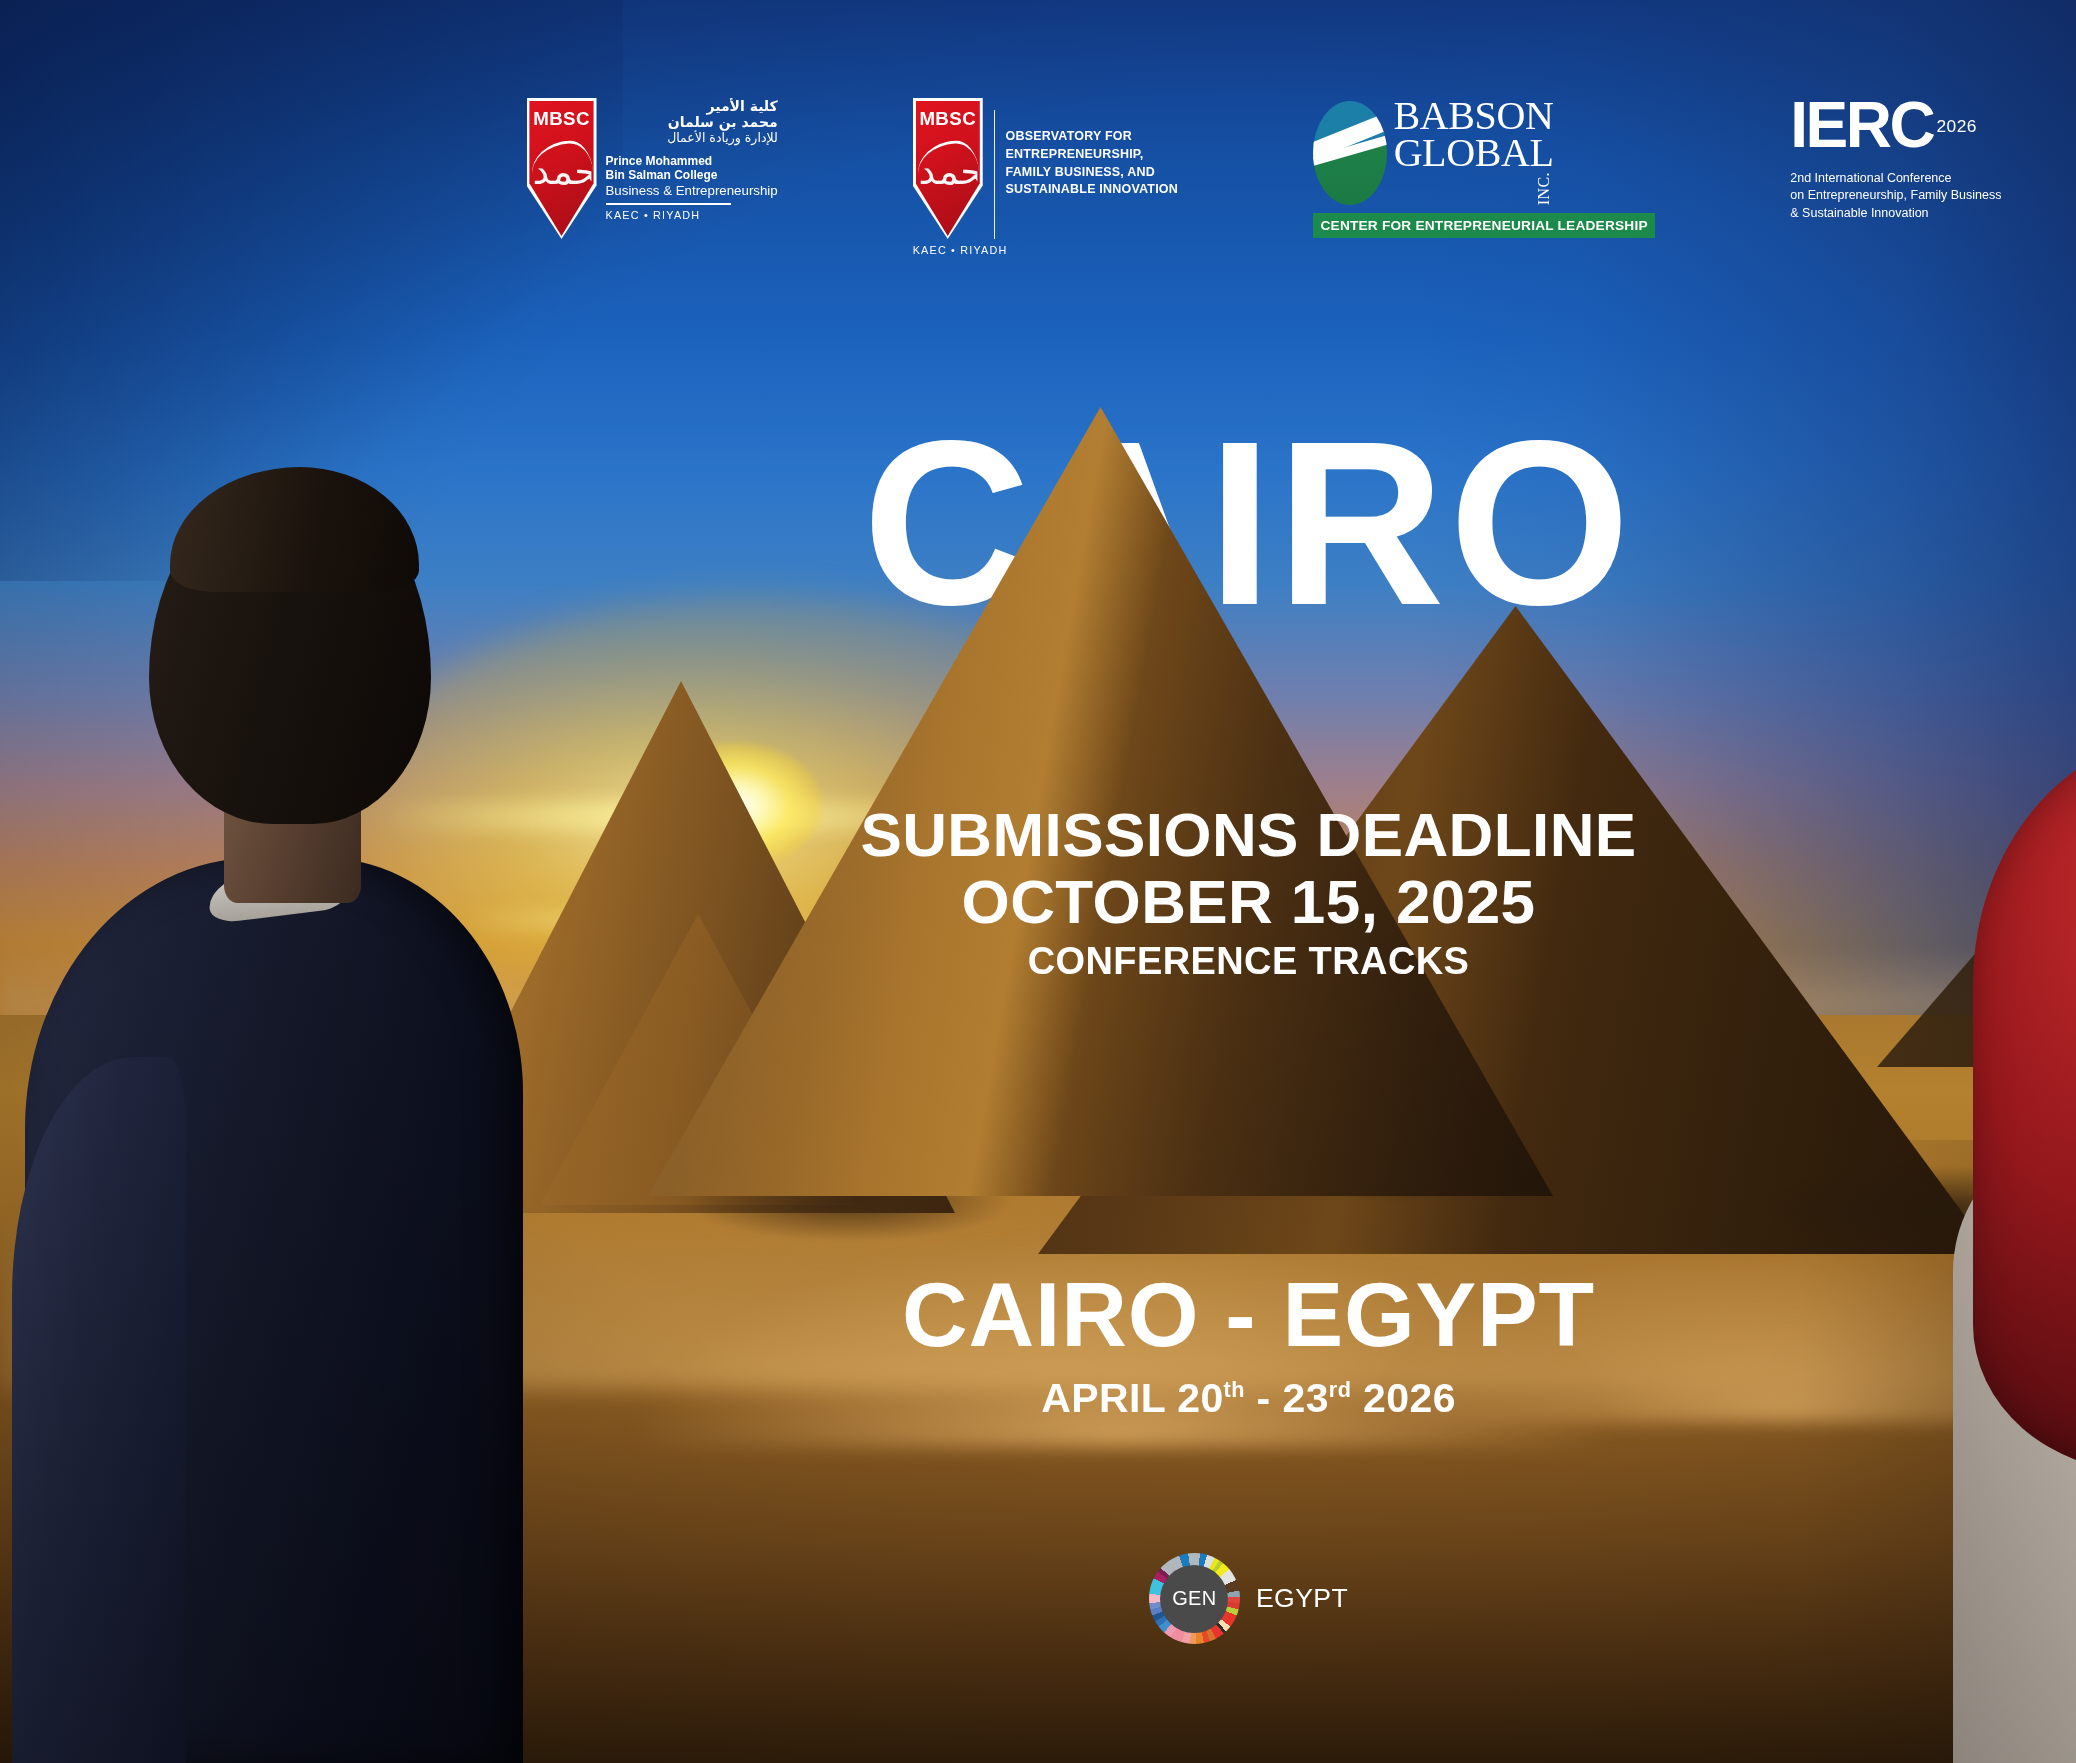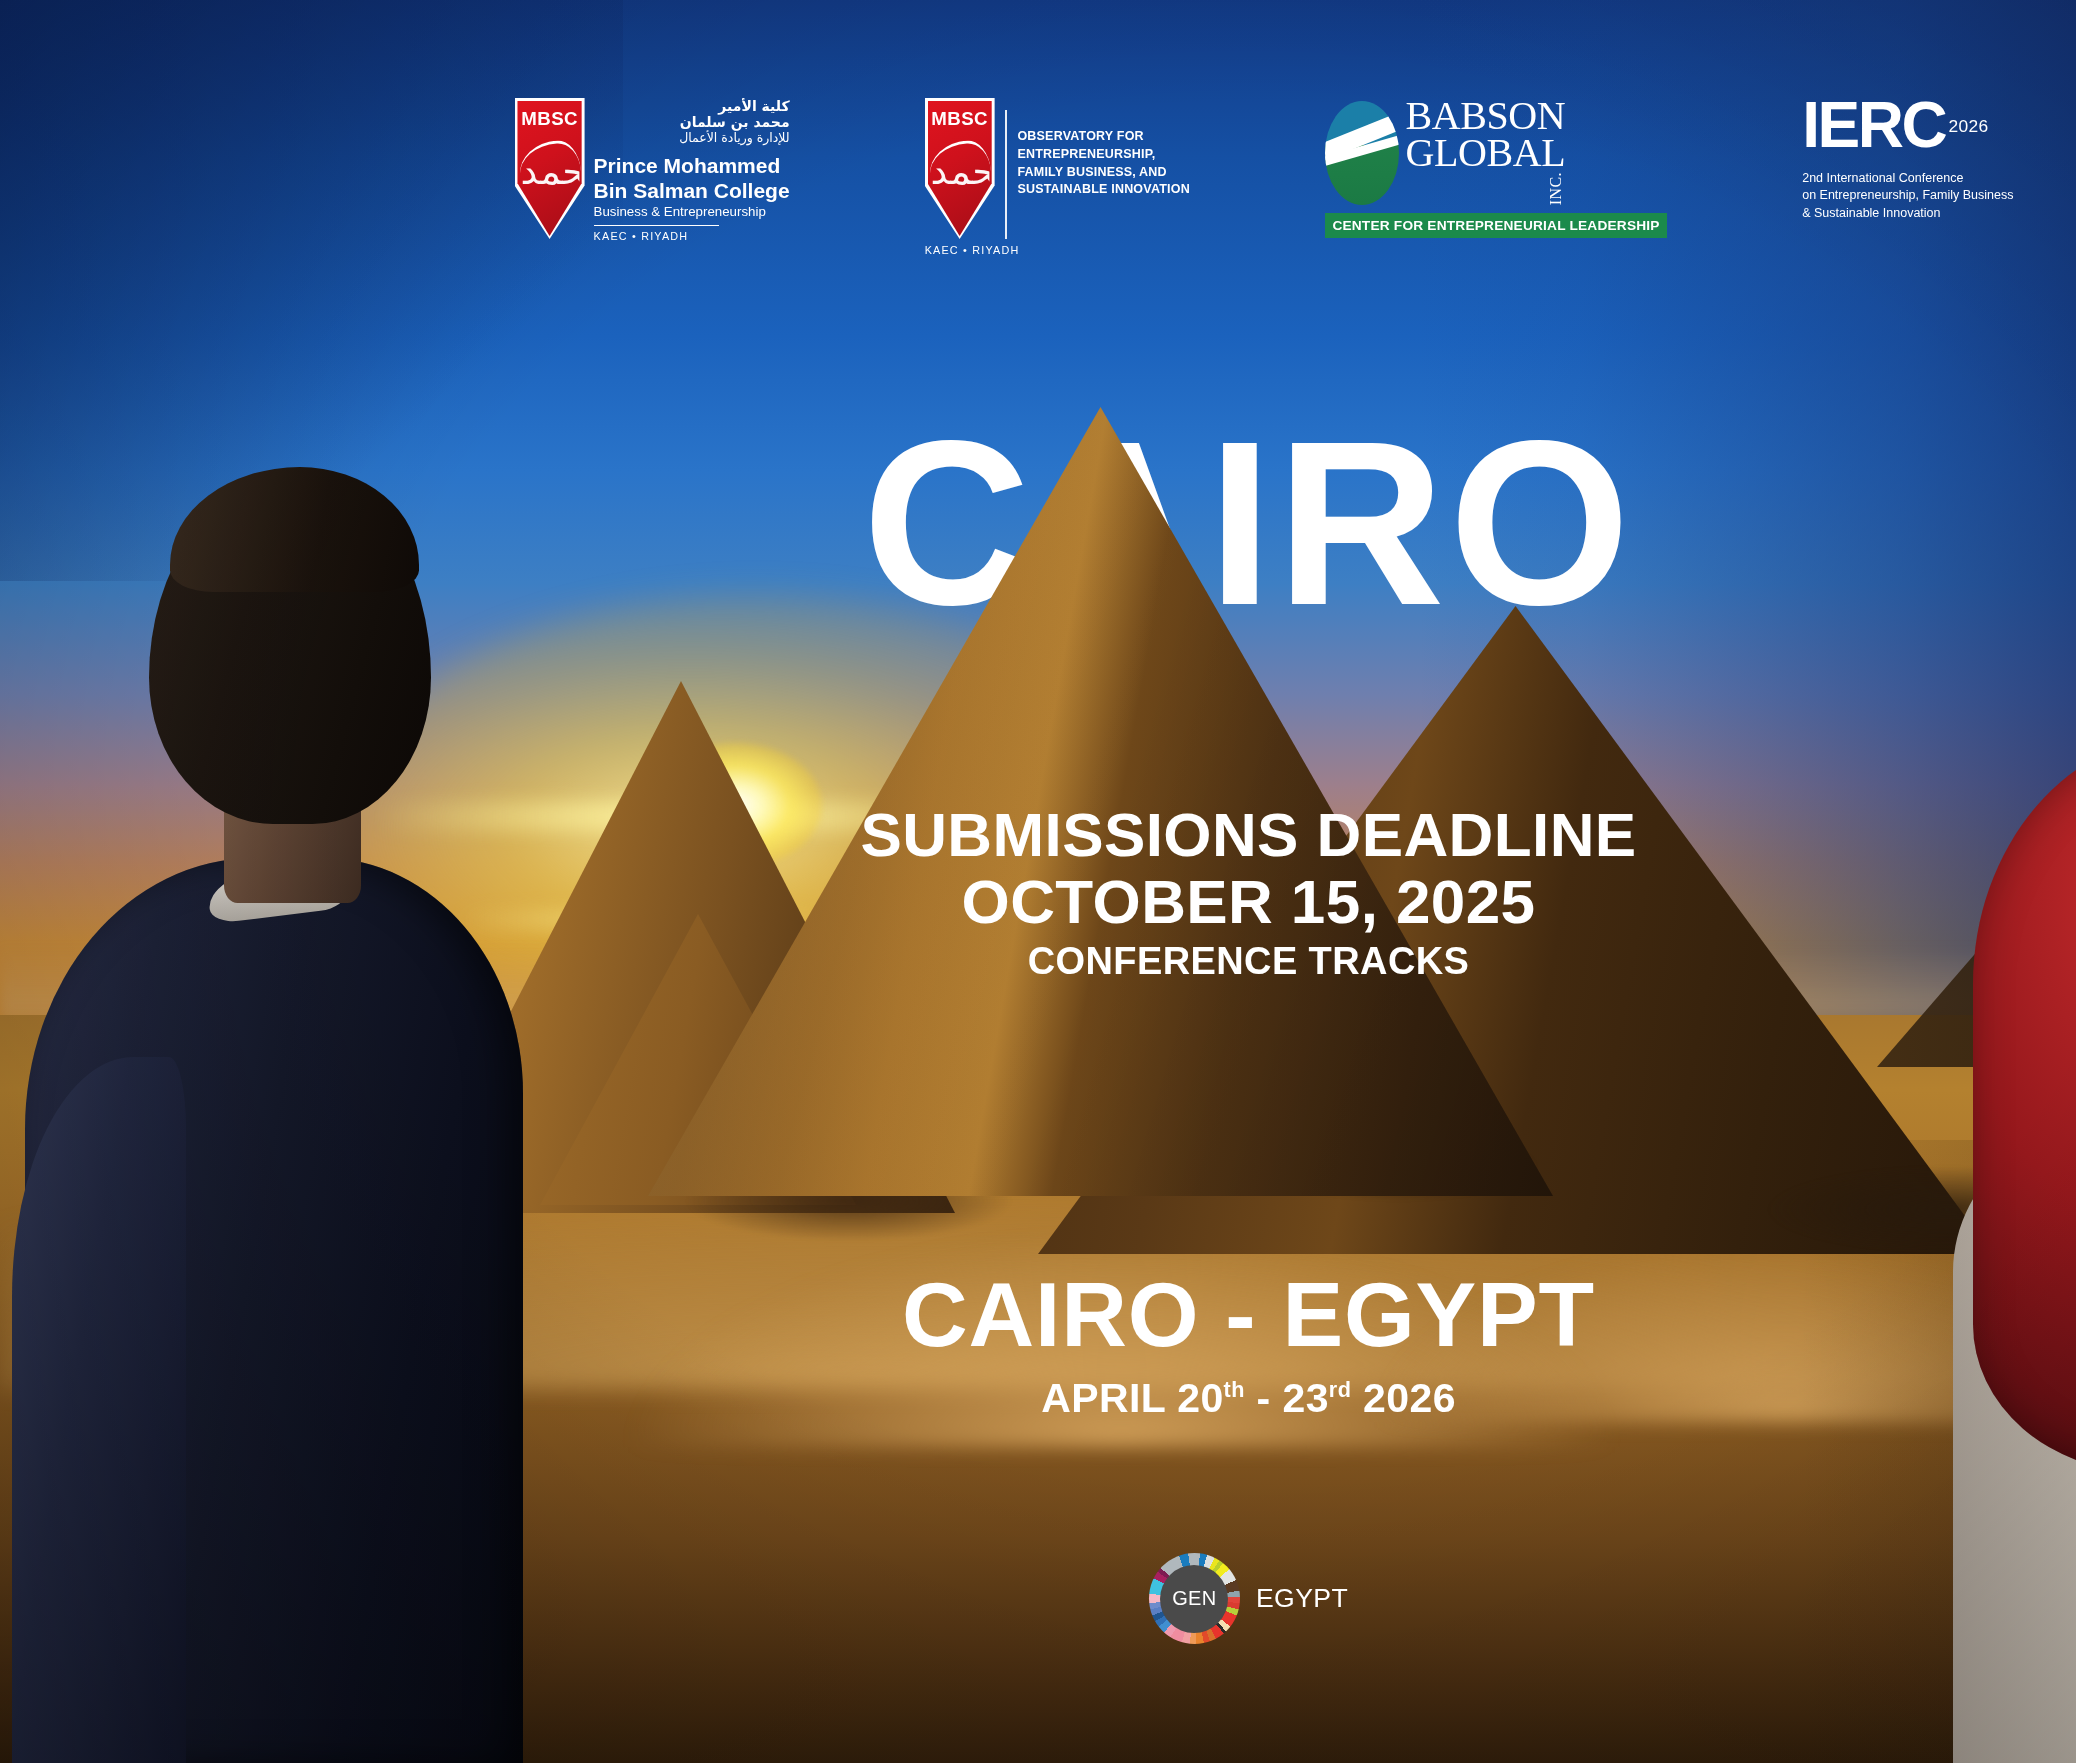--- a/index.html
+++ b/index.html
@@ -346,21 +346,21 @@
   .lt-ar1 {
     font-size: 14px; font-weight: bold; direction: rtl;
     font-family: "DejaVu Sans", sans-serif; line-height: 1.15;
     letter-spacing: 0;
   }
   .lt-ar2 {
     font-size: 12.5px; direction: rtl;
     font-family: "DejaVu Sans", sans-serif; line-height: 1.2;
     margin-bottom: 9px;
   }
-  .lt-en1 { font-size: 21px; font-weight: bold; line-height: 1.18; }
+  .lt-en1 { font-size: 12px; font-weight: bold; line-height: 1.18; }
   .lt-en2 { font-size: 13.3px; font-weight: normal; line-height: 1.2; }
   .lt-rule { width: 125px; height: 1.2px; background: #fff; margin: 5px 0 4.2px; }
   .lt-kaec { font-size: 10.8px; letter-spacing: 1.2px; }
 
   
   .obs-wrap { display: flex; align-items: flex-start; }
   .obs-divider {
     width: 1.2px; background: #fff;
     margin: 11.6px 0 0 10.8px;
     align-self: stretch;

